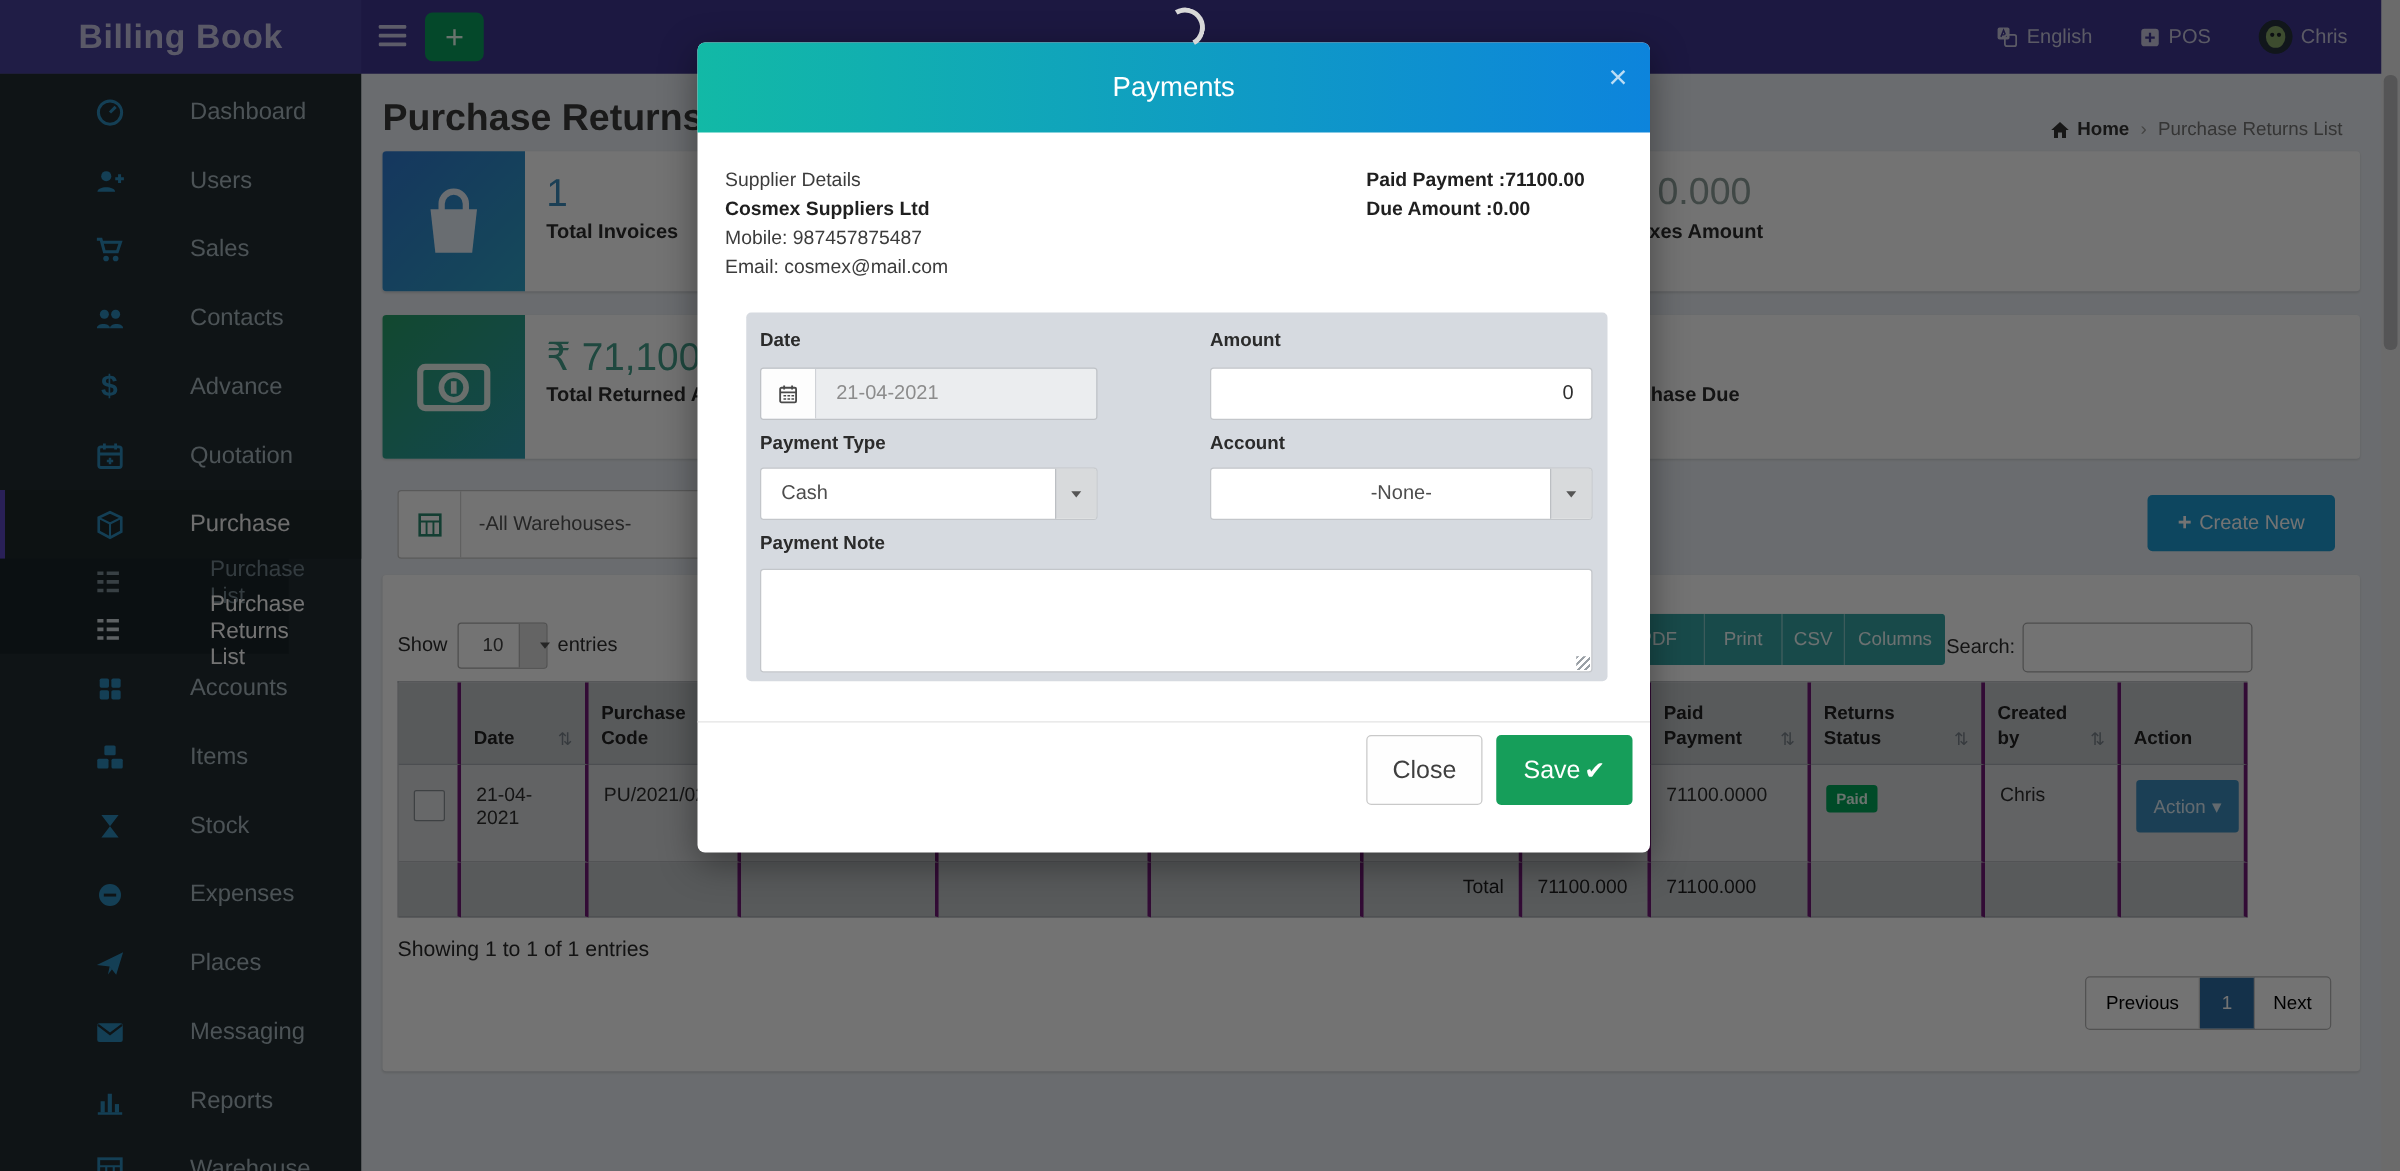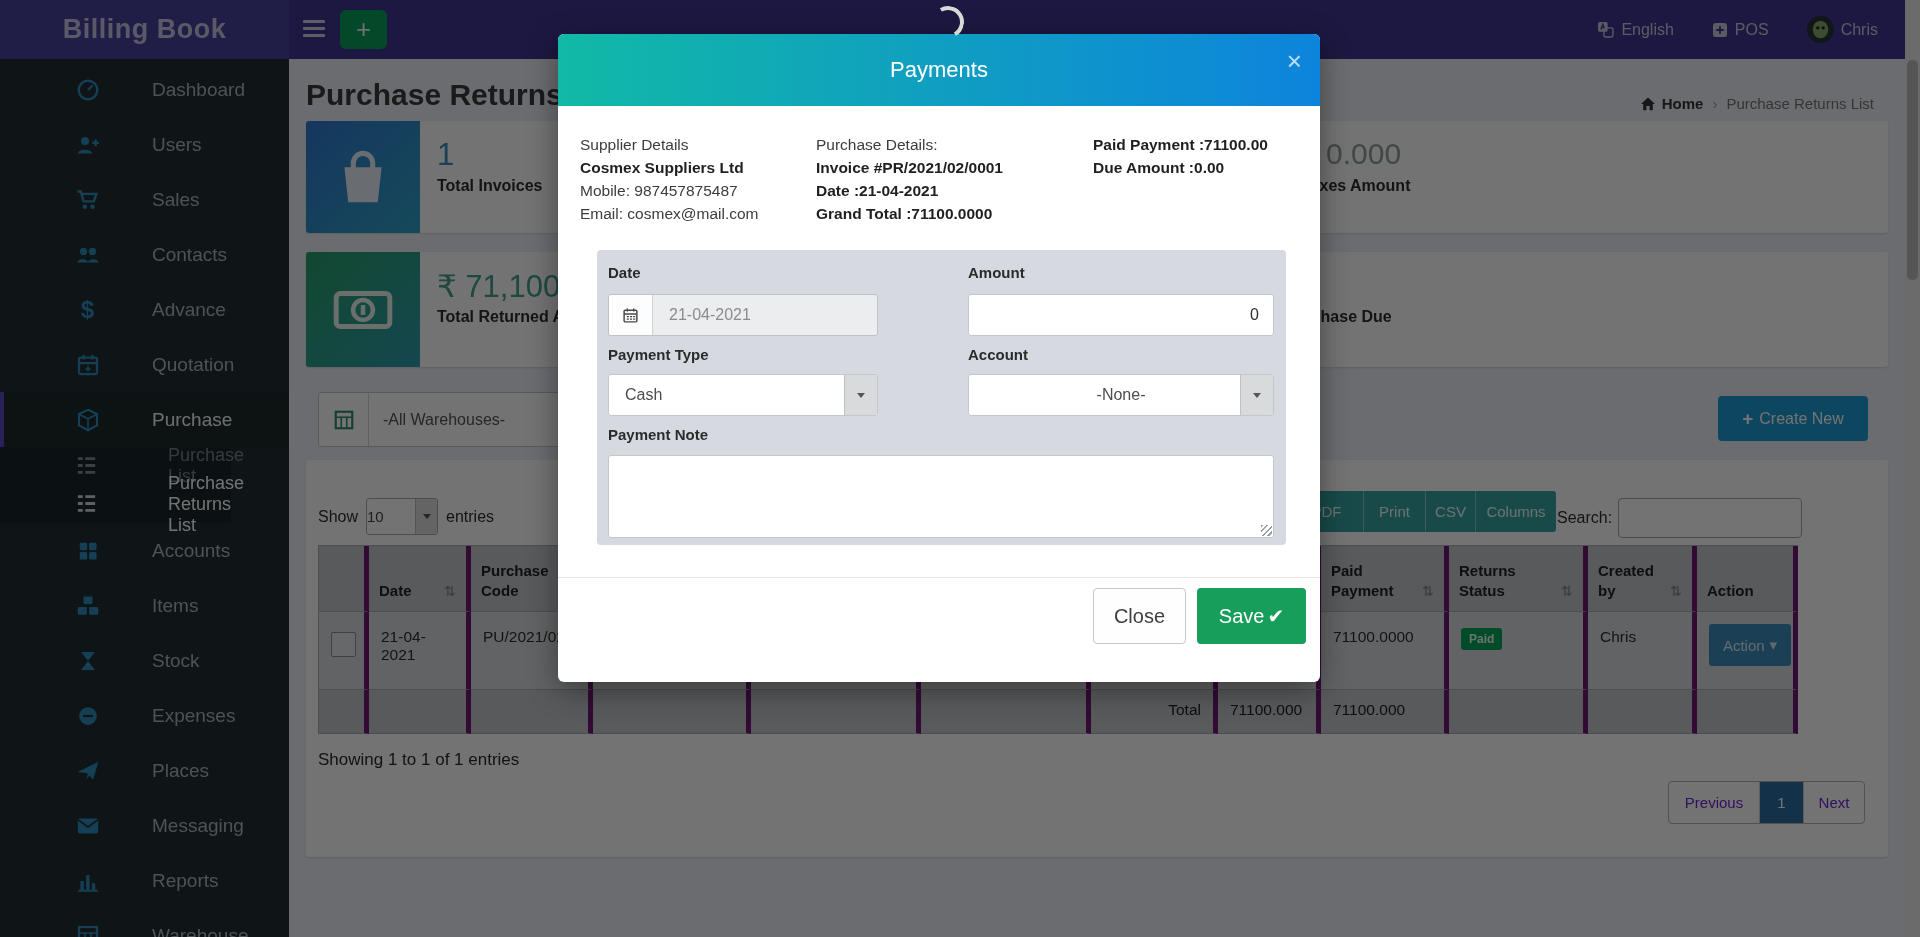--- a/index.html
+++ b/index.html
@@ -47,42 +47,42 @@
 
 .wh-group{left:318px;top:392px;width:382px;height:55px;background:#fff;border:1px solid #c6c6c6;border-radius:3px;display:flex;align-items:center}
 .wh-icon{width:50px;height:100%;border-right:1px solid #d6d6d6;display:flex;align-items:center;justify-content:center;color:#2b8a70}
 .wh-text{margin-left:14px;font-size:16px;color:#555}
 .create-btn{left:1718px;top:396px;width:150px;height:45px;background:#1d9bd2;border-radius:4px;color:#fff;font-size:16px;display:flex;align-items:center;justify-content:center;gap:6px;cursor:pointer}
 .create-btn b{font-size:19px}
 
 .panel{left:306px;top:460px;width:1582px;height:397px;background:#fff;border-radius:3px;box-shadow:0 1px 2px rgba(0,0,0,.12)}
 .show-wrap{left:318px;top:498px;font-size:16px;color:#2e2e2e;display:flex;align-items:center;gap:8px}
 .show-sel{width:72px;height:37px;border:1px solid #aaa;border-radius:3px;background:#fff;position:relative;display:flex;align-items:center}
-.show-sel span{margin-left:0;font-size:15px;color:#444}
+.show-sel span{margin-left:19px;font-size:15px;color:#444}
 .show-sel .arr{position:absolute;right:0;top:0;width:22px;height:100%;background:#ddd;border-left:1px solid #bbb;display:flex;align-items:center;justify-content:center}
 .caret{width:0;height:0;border-left:4px solid transparent;border-right:4px solid transparent;border-top:5px solid #555}
 .export-group{left:1290px;top:491px;height:41px;display:flex;border-radius:3px;overflow:hidden}
 .export-btn{background:#35a5a5;color:#f0fafa;font-size:15px;display:flex;align-items:center;justify-content:center;border-right:1px solid rgba(255,255,255,.4);cursor:pointer}
 .export-btn:last-child{border-right:none}
 .search-wrap{left:1557px;top:498px;display:flex;align-items:center;gap:6px;font-size:16px;color:#2e2e2e}
 .search-input{width:184px;height:40px;border:1px solid #a9a9a9;border-radius:4px;background:#fff;font-size:15px;padding:0 10px;font-family:inherit}
 
 
 .tbl{left:318px;top:545px;width:1480px;display:grid;grid-template-columns:50px 102px 122px 158px 170px 170px 127px 103px 128px 139px 109px 101px;border-top:1px solid #a9aeb3;border-left:1px solid #a9aeb3}
-.cell{border-right:5px solid #701a75;border-bottom:1px solid #a9aeb3;position:relative}
+.cell{border-right:3px solid #701a75;border-bottom:1px solid #a9aeb3;position:relative}
 .hcell{height:66px;background:#c3c7cb;display:flex;align-items:flex-end;justify-content:space-between;padding:8px 10px 10px;font-size:15px;font-weight:bold;color:#222;line-height:1.35}
 .hcell .sort{color:#79828a;font-size:14px;font-weight:normal}
 .dcell{height:78px;background:#d9dbdd;padding:16px 12px 0;font-size:15.5px;color:#2e2e2e}
 .fcell{height:44px;background:#c3c7cb;padding:11px 12px 0;font-size:15.5px;font-weight:normal;color:#1e1e1e}
 .checkbox{width:25px;height:25px;background:#e4e6e8;border:1px solid #8b9096;margin:4px auto 0;border-radius:2px}
 .badge{display:inline-block;background:#00a65a;color:#eafff3;font-size:12px;font-weight:bold;padding:4px 8px;border-radius:3px}
 .action-btn{width:82px;height:42px;background:#3c8dbc;border-radius:3px;color:#dcecf7;font-size:15px;display:flex;align-items:center;justify-content:center;gap:5px;cursor:pointer;margin-top:-4px}
 .showing{left:318px;top:750px;font-size:17px;color:#2a2a2a}
 .pager{left:1668px;top:781px;height:43px;display:flex;border:1px solid #b5b5b5;border-radius:4px;overflow:hidden;background:#fff;font-size:15px}
-.pg{display:flex;align-items:center;justify-content:center;color:#6d28d9;cursor:pointer}
+.pg{display:flex;align-items:center;justify-content:center;color:#000000;cursor:pointer}
 .pg.prev{width:91px;border-right:1px solid #ccc}
 .pg.num{width:44px;background:#2e6da4;color:#fff;border-right:1px solid #ccc}
 .pg.next{width:60px}
 
 
 .scrollbar{position:absolute;right:0;top:0;width:15px;height:937px;background:#ededee;z-index:3}
 .scroll-thumb{position:absolute;left:2px;top:60px;width:11px;height:220px;background:#bdbdbf;border-radius:5px}
 
 
 .overlay{position:absolute;inset:0;background:rgba(0,0,0,.55);z-index:10}
@@ -491,26 +491,20 @@
     <span>Payments</span>
   </div>
   <div class="modal-close">×</div>
 
   <div class="info-col" style="left:22px">
     <div>Supplier Details</div>
     <div><b>Cosmex Suppliers Ltd</b></div>
     <div>Mobile: 987457875487</div>
     <div>Email: cosmex@mail.com</div>
   </div>
-  <div class="info-col" style="left:258px">
-    <div>Purchase Details:</div>
-    <div><b>Invoice #PR/2021/02/0001</b></div>
-    <div><b>Date :21-04-2021</b></div>
-    <div><b>Grand Total :71100.0000</b></div>
-  </div>
   <div class="info-col" style="left:535px">
     <div><b>Paid Payment :71100.00</b></div>
     <div><b>Due Amount :0.00</b></div>
   </div>
 
   <div class="form-panel">
     <span class="flabel" style="left:11px;top:14px">Date</span>
     <div class="fgroup" style="left:11px;top:44px;width:270px">
       <span class="addon">
         <svg width="17" height="17" viewBox="0 0 16 16">

